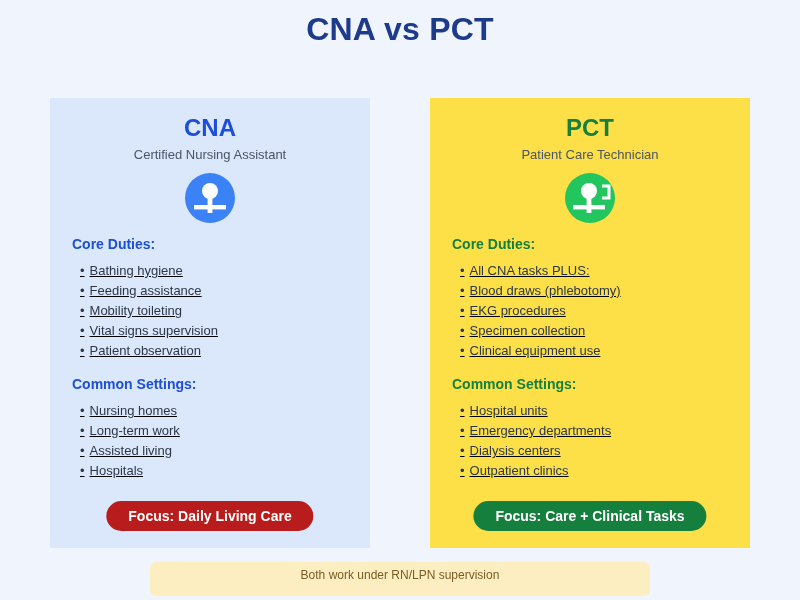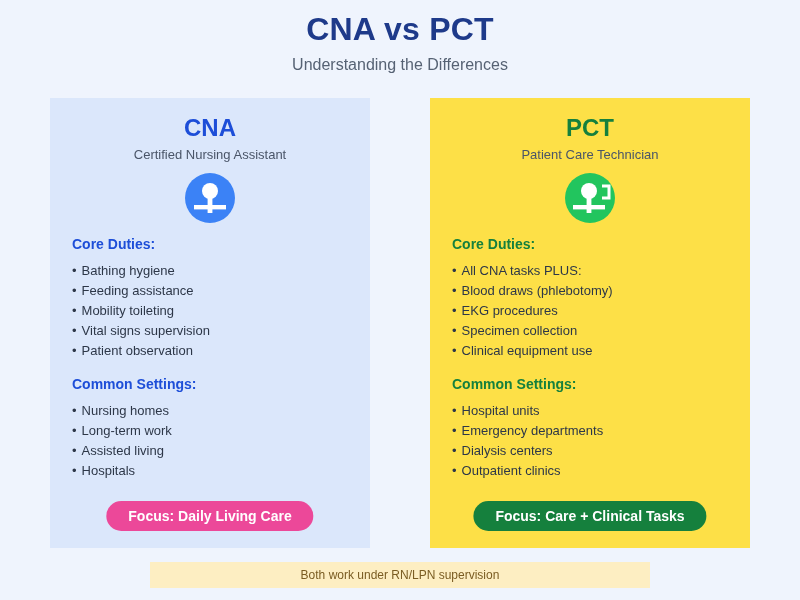--- a/index.html
+++ b/index.html
@@ -59,61 +59,60 @@
   .section{position:absolute;left:22px;width:280px;}
   .section-duties{top:138px;}
   .section-settings{top:278px;}
 
   .section-heading{
     font-size:14px;font-weight:bold;margin:0 0 9px 0;
   }
   .cna .section-heading{color:#1d4ed8;}
   .pct .section-heading{color:#15803d;}
 
-  .bullet-list{list-style:none;margin:0;padding:0;}
+  .bullet-list{list-style:none;margin:8px;padding:0;text-decoration:underline;}
   .bullet-list li{
     font-size:13px;color:#2d3748;
     line-height:20px;
     margin-bottom:0px;
     white-space:nowrap;
   }
   .bullet-list li .dot{margin-right:5px;}
 
   
   .focus-badge{
     position:absolute;bottom:17px;left:50%;
     transform:translateX(-50%);
     height:30px;line-height:30px;
     border-radius:16px;
     color:#ffffff;font-size:14px;font-weight:bold;
     text-align:center;
     padding:0 22px;
     white-space:nowrap;
   }
-  .cna .focus-badge{background:#ec4899;}
+  .cna .focus-badge{background:#b91c1c;}
   .pct .focus-badge{background:#15803d;text-align:right;}
 
   
   .footer-banner{
     position:absolute;left:150px;top:562px;
-    width:500px;height:26px;line-height:26px;
+    width:500px;height:34px;line-height:26px;
     background:#fdeec2;
-    border-radius:0;
+    border-radius:6px;
     text-align:center;
     font-size:12px;
     color:#7a5c22;
   }
 </style>
 </head>
 <body>
 
 <div id="stage">
 
   <div class="page-title">CNA vs PCT</div>
-  <div class="page-subtitle">Understanding the Differences</div>
 
   <div class="panel cna">
     <div class="panel-title">CNA</div>
     <div class="panel-sub">Certified Nursing Assistant</div>
 
     <div class="icon-wrap">
       <svg viewBox="0 0 52 52" xmlns="http://www.w3.org/2000/svg">
         <circle cx="26" cy="26" r="25" fill="#3b82f6"></circle>
         <circle cx="26" cy="19" r="8" fill="#ffffff"></circle>
         <rect x="23.6" y="19" width="4.8" height="22" fill="#ffffff"></rect>

